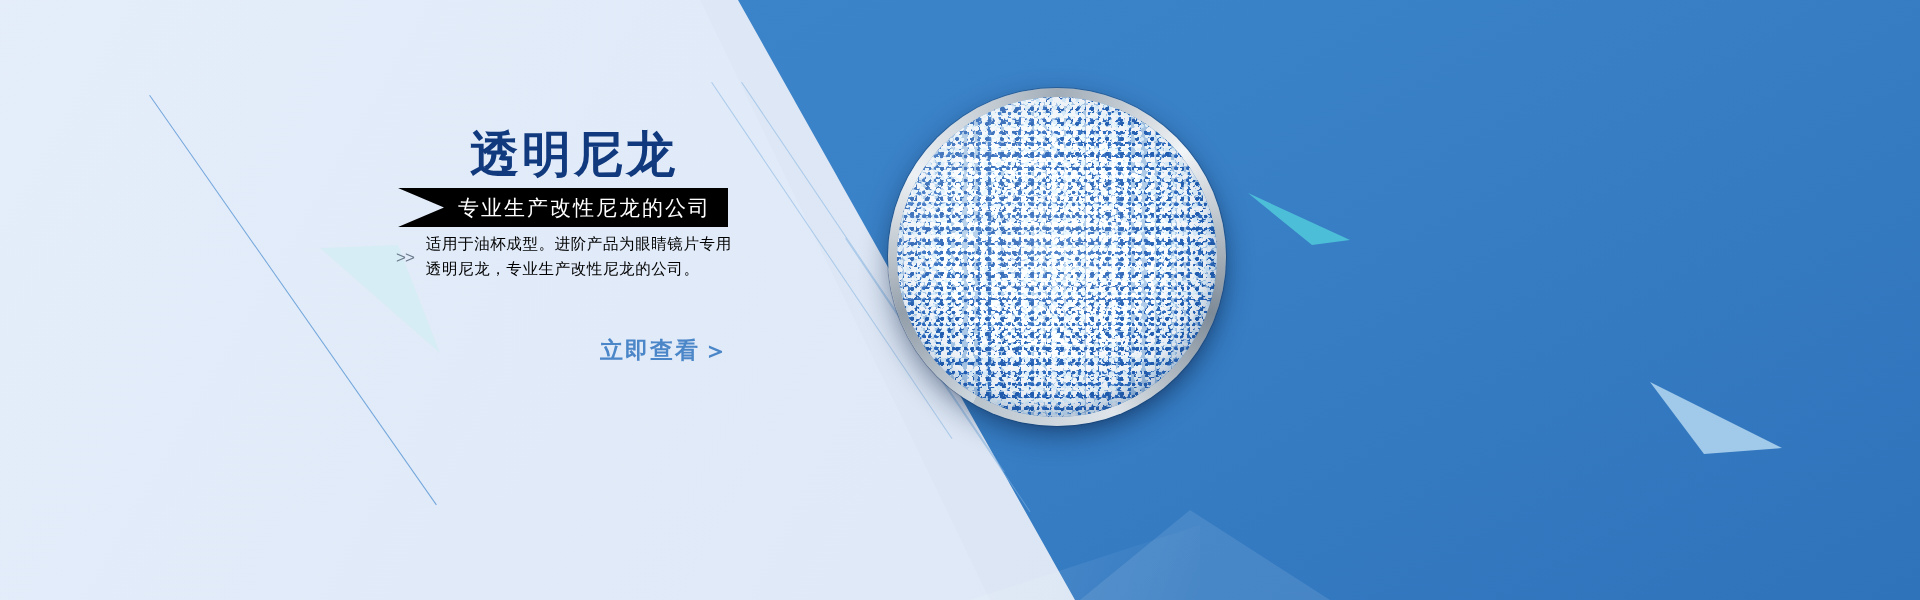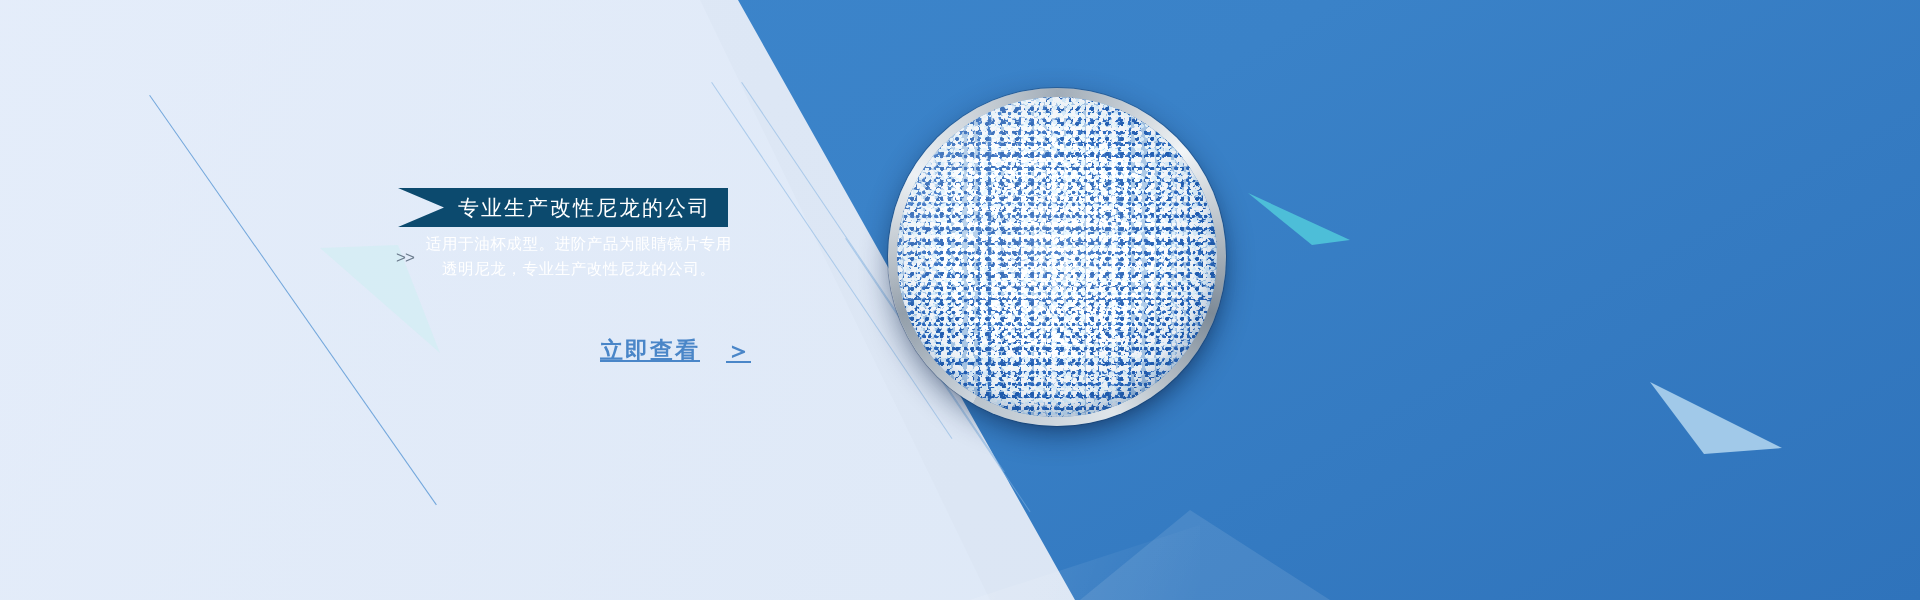--- a/index.html
+++ b/index.html
@@ -138,50 +138,49 @@
   .headline{
     position:absolute;left:470px;top:122px;
     font-size:49px;font-weight:bold;letter-spacing:3px;
     color:#113a7e;
     font-family:"DejaVu Sans","Liberation Sans",sans-serif;
     white-space:nowrap;
   }
   .sub-banner{
     position:absolute;left:398px;top:188px;
     height:39px;width:330px;
-    background:#0c4a6e;
+    background:#000000;
     clip-path:polygon(0 0, 330px 0, 330px 39px, 0 39px, 46px 19.5px);
     display:flex;align-items:center;
   }
   .sub-banner span{
     margin-left:60px;
     color:#ffffff;font-size:21px;letter-spacing:2px;white-space:nowrap;
     font-family:"DejaVu Sans","Liberation Sans",sans-serif;
   }
   .desc-row{
     position:absolute;left:396px;top:232px;
     display:flex;align-items:center;
   }
   .chev{
     color:#6b7b8d;font-size:17px;letter-spacing:-1px;
     margin-right:12px;margin-top:2px;
     font-family:"Liberation Sans",sans-serif;
   }
   .desc{
-    color:#ffffff;font-size:15.5px;line-height:25px;letter-spacing:.6px;
+    color:#000000;font-size:15.5px;line-height:25px;letter-spacing:.6px;
     font-family:"DejaVu Sans","Liberation Sans",sans-serif;
     white-space:nowrap;
-    text-align:center;
   }
   .cta{
     position:absolute;left:600px;top:334px;
-    display:flex;align-items:center;gap:26px;
+    display:flex;align-items:center;gap:3px;
     color:#4a86c8;font-size:23px;letter-spacing:2px;font-weight:bold;
     font-family:"DejaVu Sans","Liberation Sans",sans-serif;
-    cursor:pointer;white-space:nowrap;text-decoration:underline;
+    cursor:pointer;white-space:nowrap;
   }
   .cta .arrow{font-size:25px;font-weight:bold;letter-spacing:0;}
 </style>
 </head>
 <body>
 
 <div id="banner">
 
   <div class="bg-blue"></div>
   <div class="bg-light-wedge"></div>
@@ -216,20 +215,21 @@
     <div class="dish-inner">
       <div class="pellets">
         <div class="pellet-field"></div>
         <div class="pellet-mask"></div>
         <div class="pellet-clip"></div>
       </div>
     </div>
     <div class="dish-gloss"></div>
   </div>
 
+  <div class="headline">透明尼龙</div>
 
   <div class="sub-banner">
     <span>专业生产改性尼龙的公司</span>
   </div>
 
   <div class="desc-row">
     <div class="chev">&gt;&gt;</div>
     <div class="desc">
       <div>适用于油杯成型。进阶产品为眼睛镜片专用</div>
       <div>透明尼龙，专业生产改性尼龙的公司。</div>

